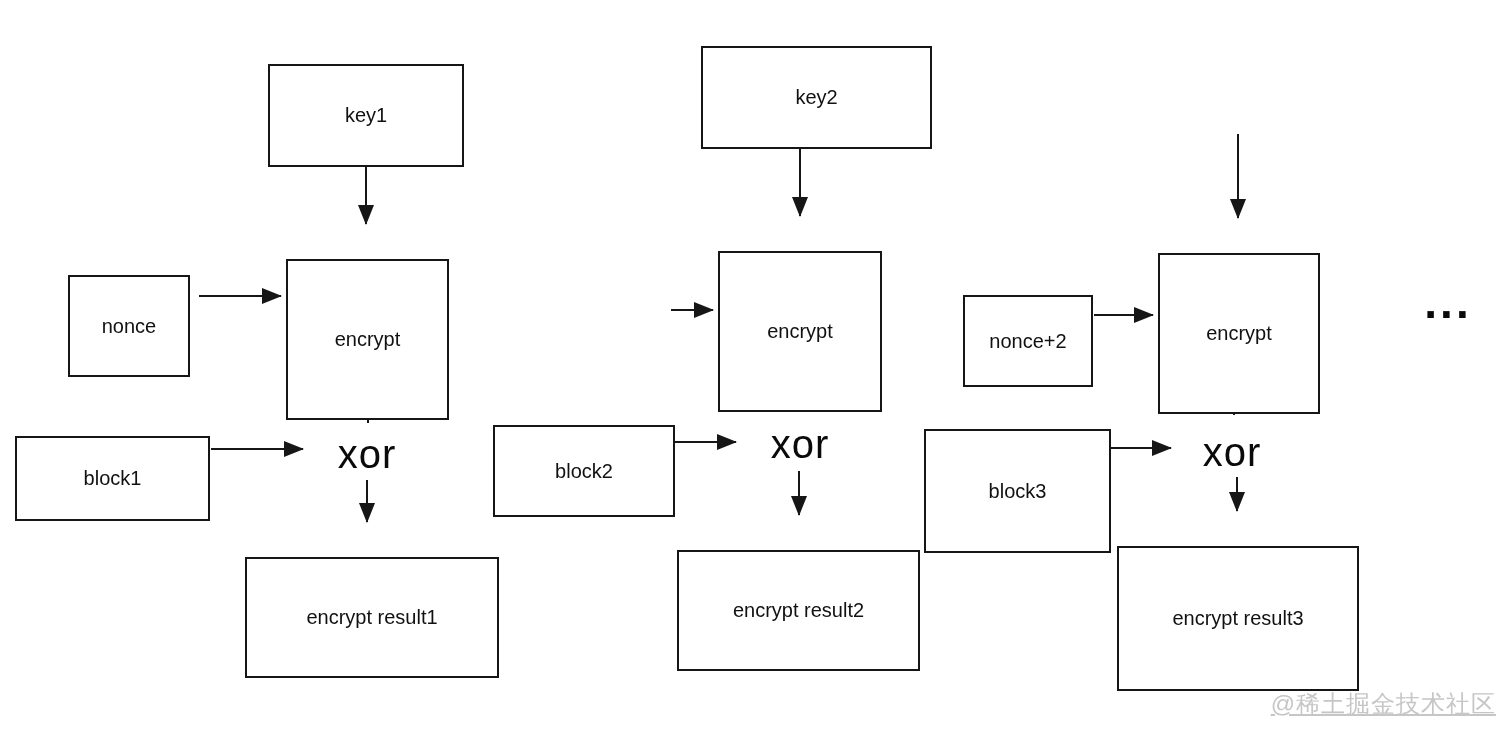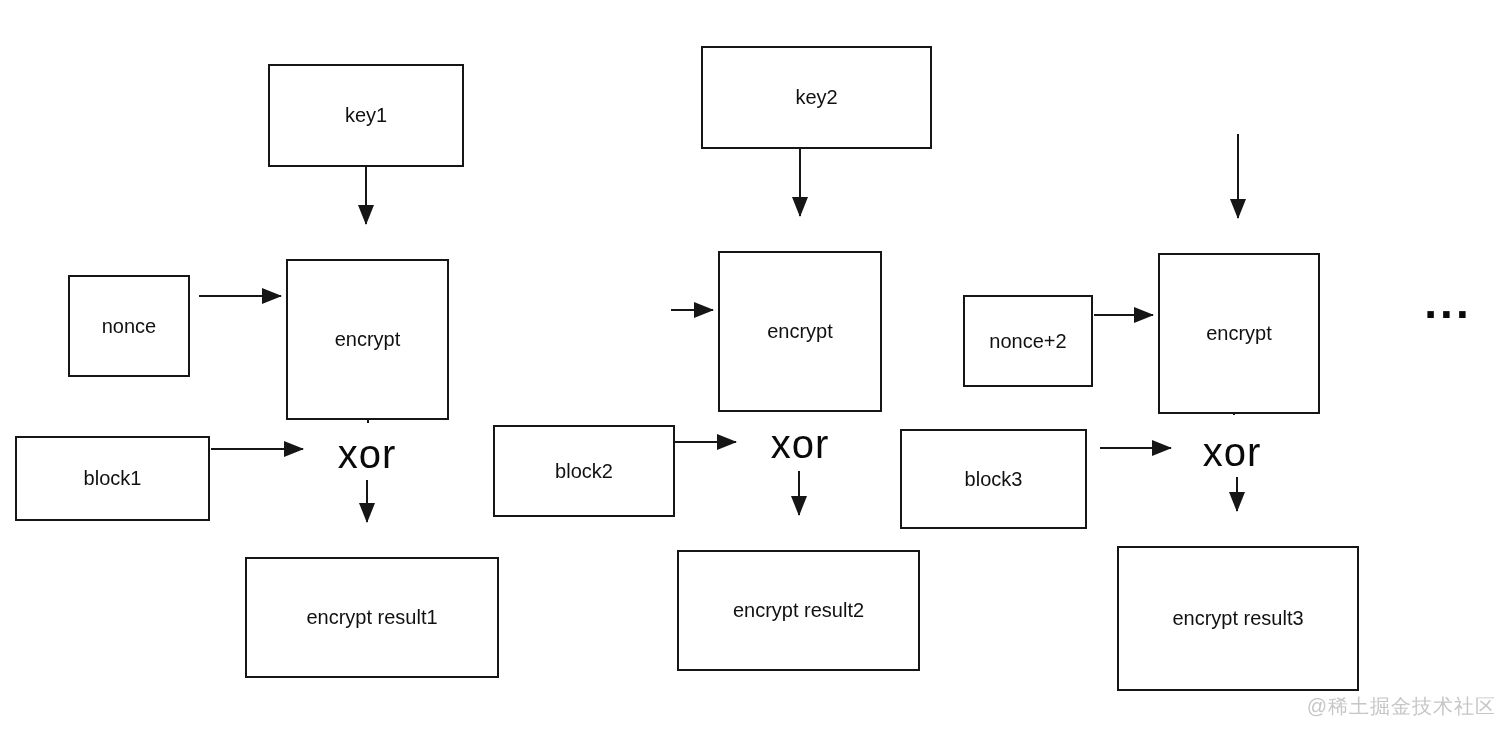--- a/index.html
+++ b/index.html
@@ -52,23 +52,24 @@
     justify-content: center;
     font-size: 46px;
     font-weight: bold;
     color: #0a0a0a;
     letter-spacing: 3px;
   }
   .watermark {
     position: absolute;
     right: 16px;
     bottom: 18px;
-    font-size: 20px;
+    font-size: 24px;
     color: #c6c6c6;
     letter-spacing: 1px;
+    text-decoration: underline;
   }
 </style>
 </head>
 <body>
 
 <div class="canvas">
 
   <svg class="arrows" viewBox="0 0 1512 738" xmlns="http://www.w3.org/2000/svg">
     <defs>
       <marker id="ah" markerWidth="11" markerHeight="9" refX="9.5" refY="4" orient="auto">
@@ -142,21 +143,21 @@
 
 
   <div class="box" style="left:963px; top:265px; width:130px; height:92px">
     <span>nonce+2</span>
   </div>
 
   <div class="box" style="left:1158px; top:223px; width:162px; height:161px">
     <span>encrypt</span>
   </div>
 
-  <div class="box" style="left:900px; top:399px; width:187px; height:100px">
+  <div class="box" style="left:924px; top:399px; width:187px; height:124px">
     <span>block3</span>
   </div>
 
   <div class="op" style="left:1180px; top:426px; width:104px; height:52px">
     <span>xor</span>
   </div>
 
   <div class="box" style="left:1117px; top:516px; width:242px; height:145px">
     <span>encrypt result3</span>
   </div>

